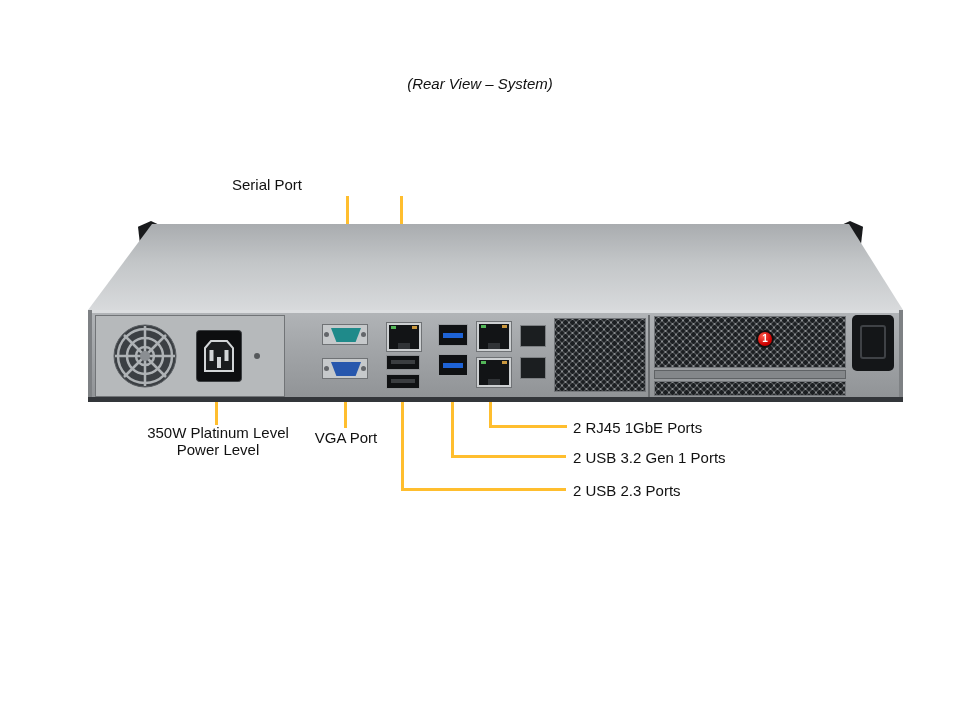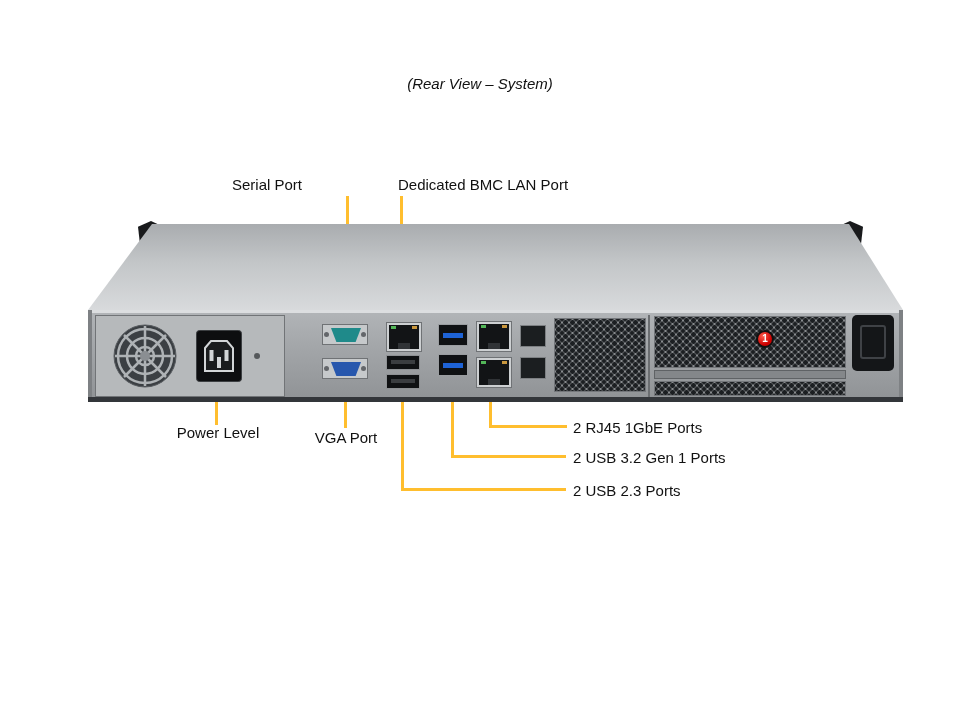--- a/index.html
+++ b/index.html
@@ -124,21 +124,20 @@
   .table-badge { width:16px; height:16px; font-size:9px; margin:0 auto; }
 </style>
 </head>
 <body>
 
 <div class="page">
 
   <div class="title">(Rear View – System)</div>
 
   <div class="label lbl-serial">Serial Port</div>
-  <div class="label lbl-bmc">Dedicated BMC LAN Port</div>
 
   <div class="cline ln-serial"></div>
   <div class="cline ln-bmc"></div>
   <div class="cline ln-psu"></div>
   <div class="cline ln-vga"></div>
   <div class="cline ln-rj45-v"></div>
   <div class="cline ln-rj45-h"></div>
   <div class="cline ln-usb32-v"></div>
   <div class="cline ln-usb32-h"></div>
   <div class="cline ln-usb20-v"></div>
@@ -214,20 +213,21 @@
       <div class="slot-strip"></div>
       <div class="honeycomb vent-lower"></div>
     </div>
     <div class="badge chassis-badge">1</div>
     <div class="latch"></div>
 
     <div class="edge-bottom"></div>
   </div>
 
   <div class="label lbl-psu">
+    <span>350W Platinum Level</span>
     <span>Power Level</span>
   </div>
   <div class="label lbl-vga">VGA Port</div>
   <div class="label lbl-rj45">2 RJ45 1GbE Ports</div>
   <div class="label lbl-usb32">2 USB 3.2 Gen 1 Ports</div>
   <div class="label lbl-usb20">2 USB 2.3 Ports</div>
 
 
 </div>
 

